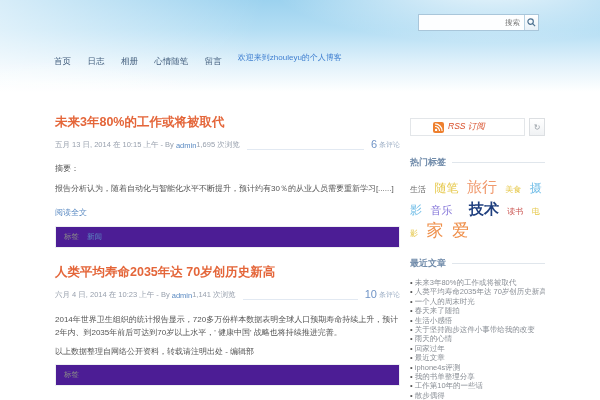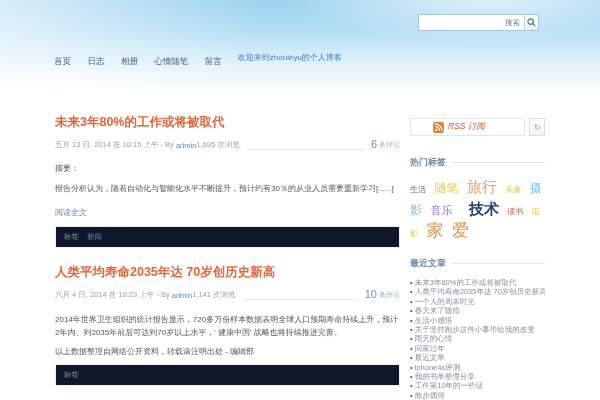--- a/index.html
+++ b/index.html
@@ -37,21 +37,21 @@
   .meta { display:flex; align-items:flex-end; font-size:7.5px; color:#98a0ad; margin-bottom:13px; }
   .meta a { color:#5a8ac2; text-decoration:none; }
   .meta-line { flex:1; height:1px; background:#e2e9f2; margin:0 7px; }
   .c-num { color:#6f93c6; font-size:11px; margin-right:2px; }
   .c-label { color:#9fb0c6; font-size:7px; }
   .lead { font-size:8px; color:#555; margin:4px 0 8px; }
   .excerpt { font-size:8px; color:#555; line-height:13px; margin-bottom:6px;
     white-space:nowrap; overflow:hidden; }
   .excerpt.wrap { white-space:normal; }
   .read-more { font-size:8px; color:#5a8ac2; text-decoration:none; display:inline-block; margin:2px 0 8px; }
-  .tagbox { background:#0f172a; border:1px solid #eef0f2; padding:5px 8px; font-size:7.5px;
+  .tagbox { background:#4c1d95; border:1px solid #eef0f2; padding:5px 8px; font-size:7.5px;
     color:#888; margin-bottom:16px; }
   .tagbox a { color:#5a8ac2; text-decoration:none; margin-left:6px; }
   .post2 .excerpt { margin-top:2px; }
 
   
   .rss-row { display:flex; margin-top:4px; margin-bottom:20px; }
   .rss-box { flex:1; height:18px; border:1px solid #e3e6e9; background:#fff;
     display:flex; align-items:center; padding:0 22px;font-style:italic; }
   .rss-label { font-size:8.5px; color:#d8502c; margin-left:4px; }
   .rss-btn { width:16px; height:18px; margin-left:4px; border:1px solid #dcdfe2;

